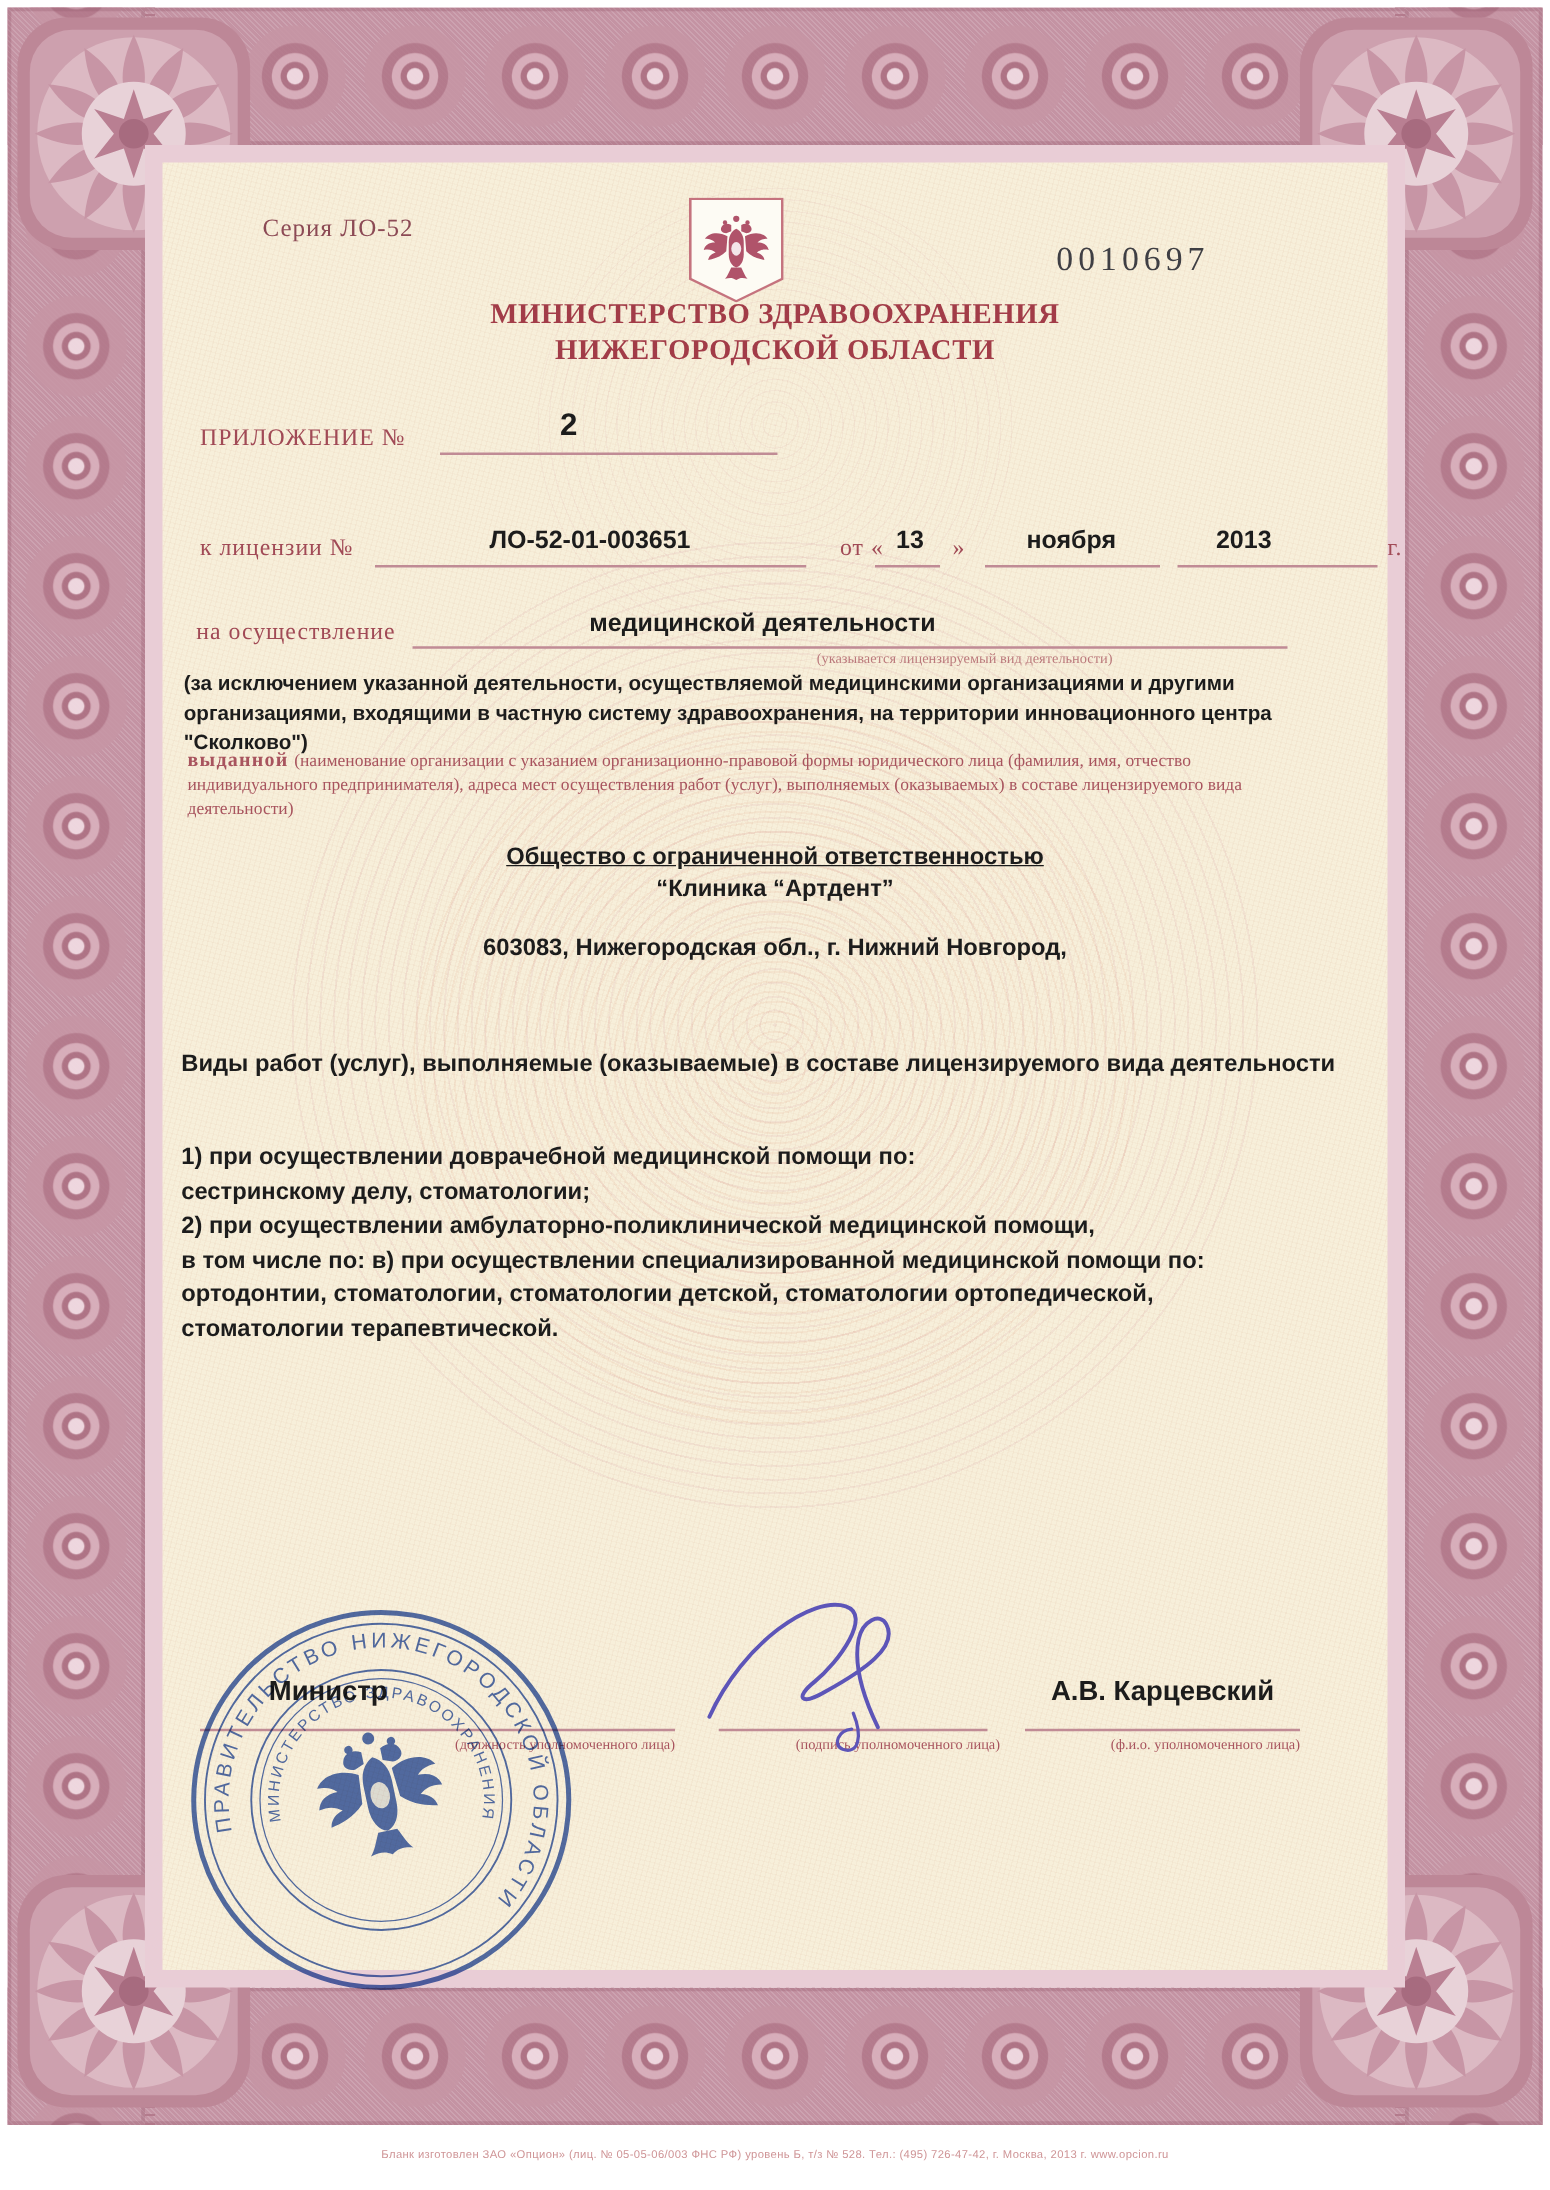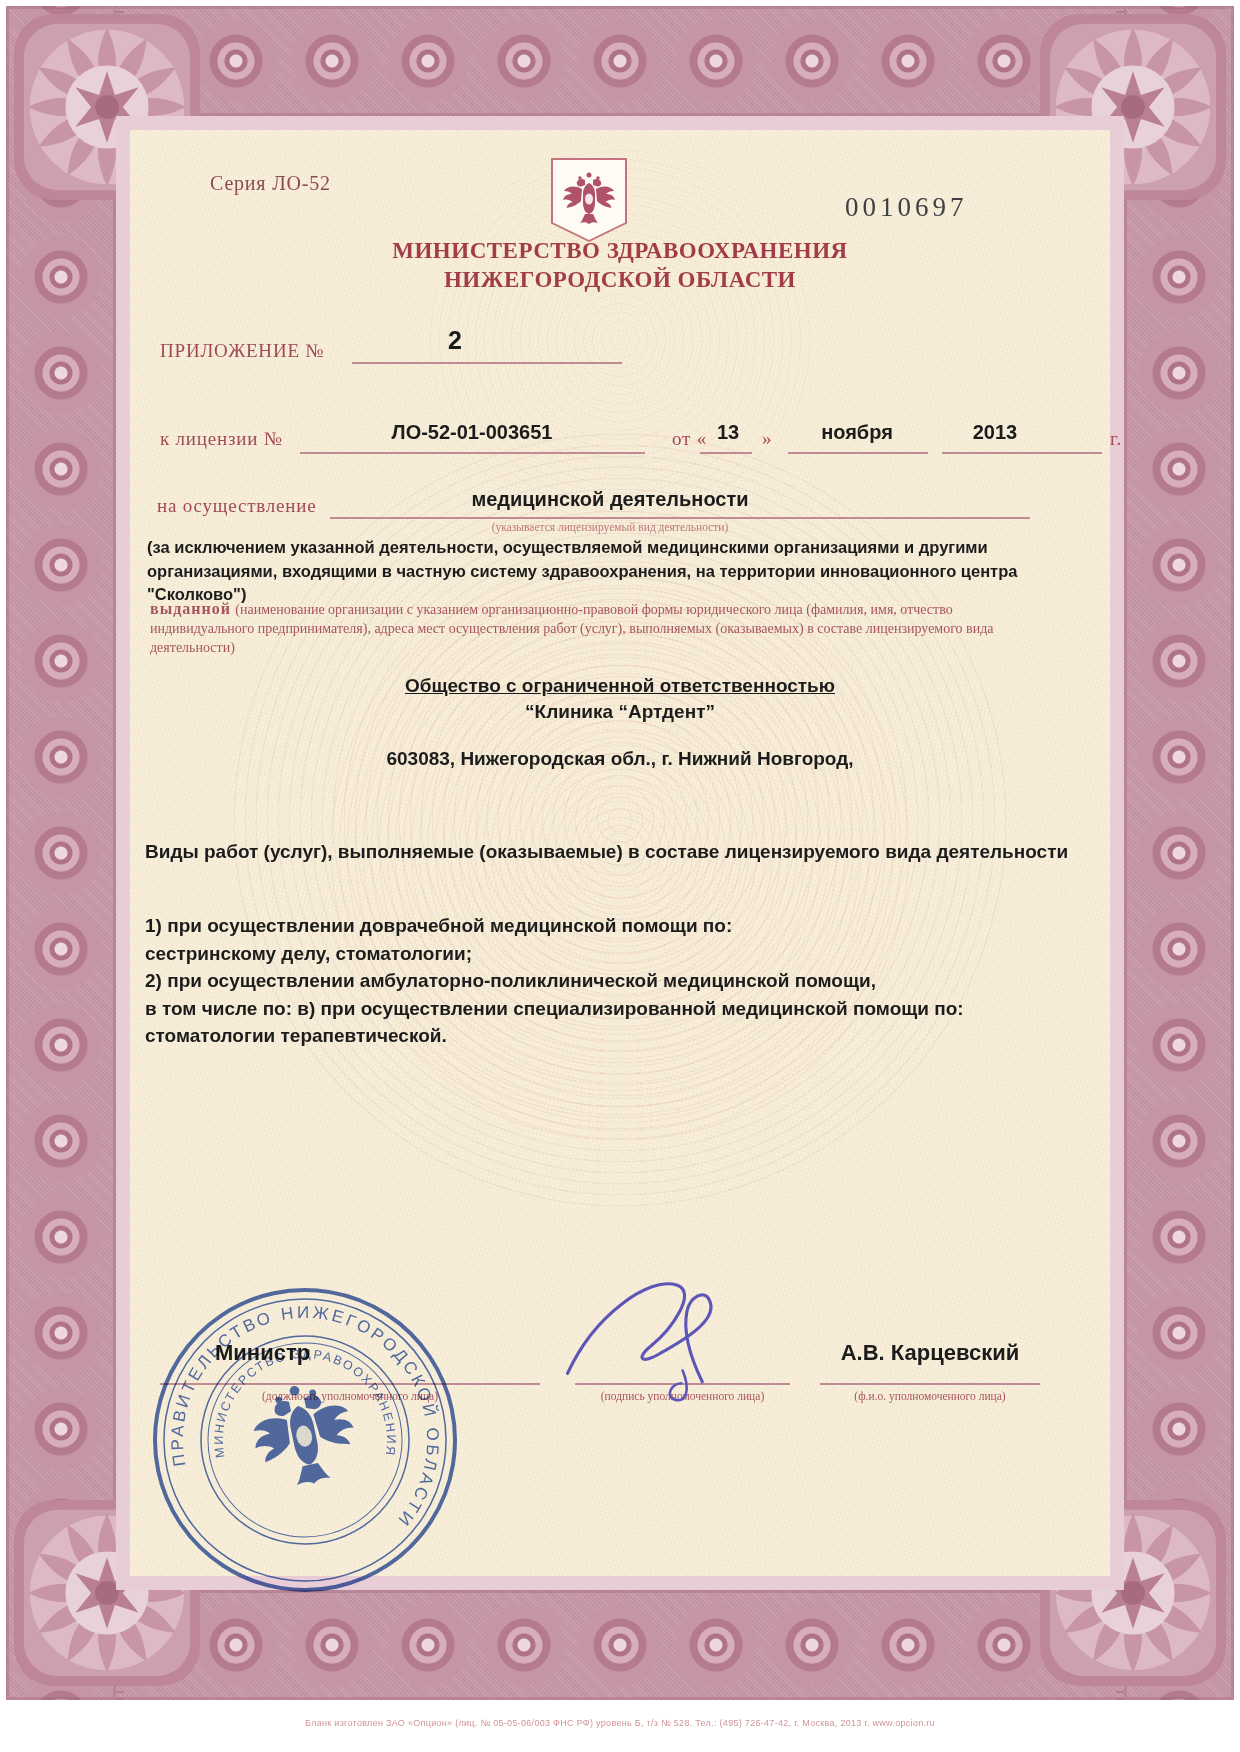--- a/index.html
+++ b/index.html
@@ -43,21 +43,21 @@
   .gw3{left:430px;top:150px;width:380px;height:380px;
     background:repeating-radial-gradient(circle at 50% 50%, rgba(198,120,140,.07) 0 1px, transparent 1px 9px);}
   
   .abs{position:absolute;}
   .red-label{font-family:"Liberation Serif",serif;color:#a14a56;font-size:19px;letter-spacing:.8px;}
   .black-fill{font-weight:bold;color:#1c1c1c;}
   .rule{position:absolute;height:0;border-bottom:2px solid #c08b95;}
   .title{left:115px;width:1010px;text-align:center;font-family:"Liberation Serif",serif;
          font-weight:bold;color:#a23c48;font-size:23px;letter-spacing:.5px;}
   .center-bold{left:115px;width:1010px;text-align:center;font-weight:bold;color:#1c1c1c;font-size:19px;}
-  .caption{font-family:"Liberation Serif",serif;color:#a8545e;font-size:11.5px;text-align:center;}
+  .caption{font-family:"Liberation Serif",serif;color:#a8545e;font-size:11.5px;text-align:right;}
   .serial{font-family:Liberation Serif, serif;font-size:27px;color:#3f3f44;letter-spacing:4px;margin-top:20px;}
   .fineprint{font-family:"Liberation Serif",serif;color:#a8545e;font-size:14px;line-height:18px;}
   .works-line{position:relative;font-weight:bold;color:#1c1c1c;font-size:19px;line-height:27.5px;}
   
   .emblem-outer{position:absolute;left:551px;top:158px;width:76px;height:84px;background:#c5737e;
     clip-path:polygon(0 0,100% 0,100% 78%,50% 100%,0 78%);}
   .emblem-inner{position:absolute;left:2px;top:2px;width:72px;height:80px;background:#fdfbf4;
     clip-path:polygon(0 0,100% 0,100% 78%,50% 100%,0 78%);display:flex;align-items:center;justify-content:center;}
   
   .stamp{position:absolute;left:145px;top:1280px;width:320px;height:320px;
@@ -183,20 +183,21 @@
   <div class="abs center-bold" style="top:675px;text-decoration:underline;">Общество с ограниченной ответственностью</div>
   <div class="abs center-bold" style="top:701px;">“Клиника “Артдент”</div>
   <div class="abs center-bold" style="top:748px;">603083, Нижегородская обл., г. Нижний Новгород,</div>
 
   <div class="abs black-fill" style="left:145px;top:838px;width:930px;font-size:19px;line-height:27px;">Виды работ (услуг), выполняемые (оказываемые) в составе лицензируемого вида деятельности</div>
   <div class="abs" style="left:145px;top:912px;width:960px;">
     <div class="works-line">1) при осуществлении доврачебной медицинской помощи по:</div>
     <div class="works-line">сестринскому делу, стоматологии;</div>
     <div class="works-line">2) при осуществлении амбулаторно-поликлинической медицинской помощи,</div>
     <div class="works-line">в том числе по: в) при осуществлении специализированной медицинской помощи по:</div>
+    <div class="works-line">ортодонтии, стоматологии, стоматологии детской, стоматологии ортопедической,</div>
     <div class="works-line">стоматологии терапевтической.</div>
   </div>
 
   <div class="abs black-fill" style="left:215px;top:1340px;font-size:22px;z-index:3;">Министр</div>
   <div class="rule" style="left:160px;top:1383px;width:380px;z-index:3;"></div>
   <div class="abs caption" style="left:160px;top:1390px;width:380px;z-index:3;">(должность уполномоченного лица)</div>
 
   <div class="rule" style="left:575px;top:1383px;width:215px;"></div>
   <div class="abs caption" style="left:565px;top:1390px;width:235px;">(подпись уполномоченного лица)</div>
 

